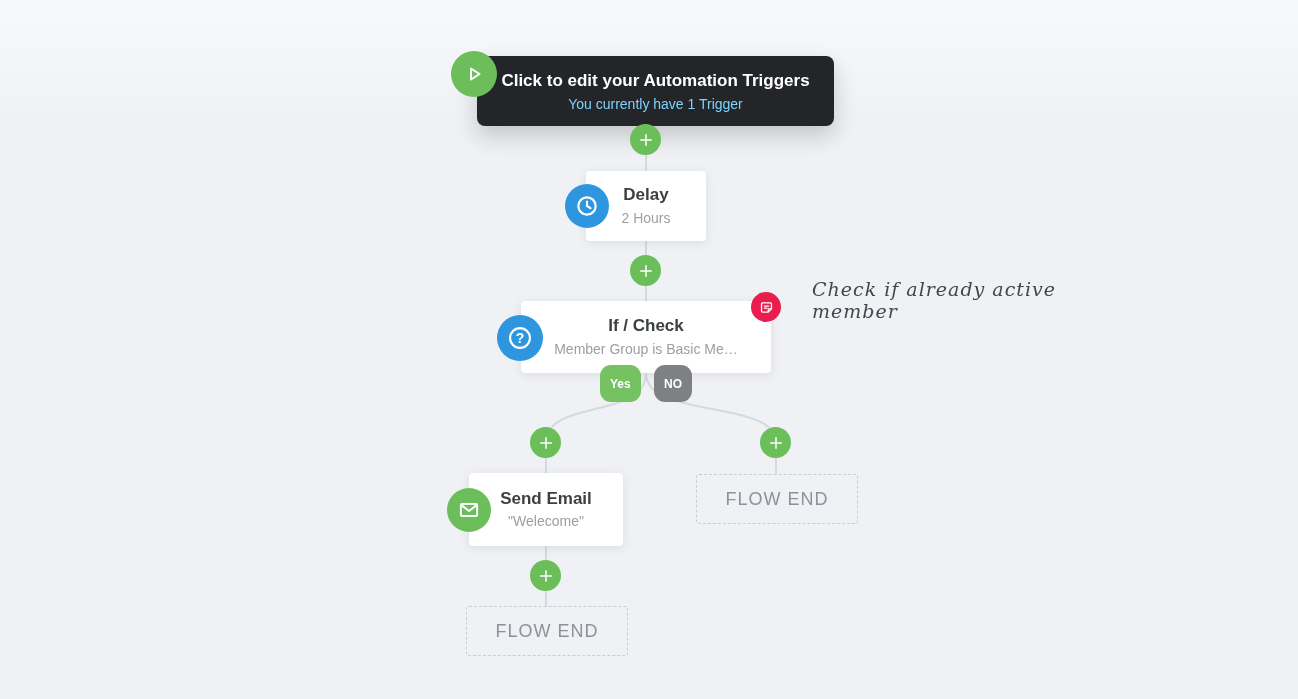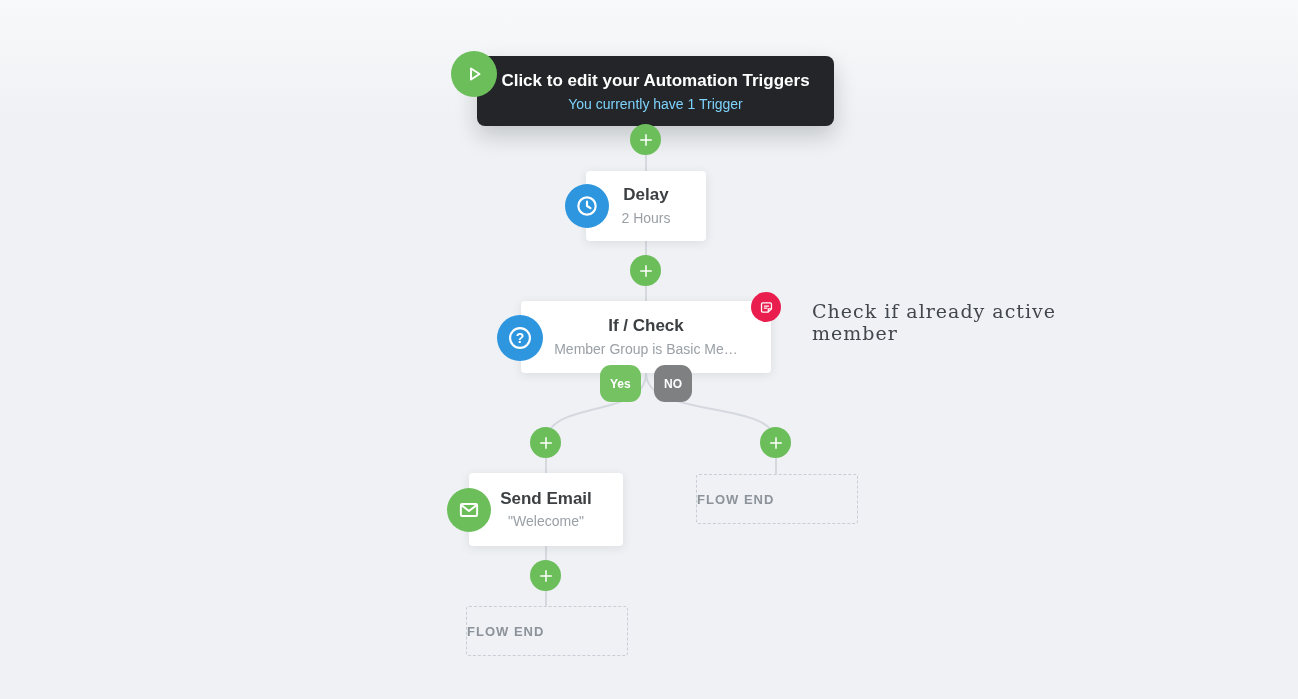--- a/index.html
+++ b/index.html
@@ -41,26 +41,26 @@
   .pill{
     position:absolute; z-index:4; height:37px; padding:0 10px; border-radius:11px;
     display:flex; align-items:center; justify-content:center;
     color:#ffffff; font-size:12px; font-weight:bold;
   }
   .pill-yes{left:600px; top:365px; background:var(--yes-green);}
   .pill-no{left:654px; top:365px; background:var(--pill-gray);}
   .flow-end{
     position:absolute; z-index:2; width:160px; height:48px;
     border:1px dashed var(--flow-end-border); border-radius:3px;
-    display:flex; align-items:center; justify-content:flex-start;
-    color:var(--flow-end-text); font-size:13px; letter-spacing:1px;font-weight:bold;
+    display:flex; align-items:center; justify-content:center;
+    color:var(--flow-end-text); font-size:18px; letter-spacing:1px;
   }
   .annotation{
-    position:absolute; z-index:2; left:812px; top:300px; width:260px;
-    font-family:"DejaVu Serif", serif; 
+    position:absolute; z-index:2; left:812px; top:278px; width:260px;
+    font-family:"DejaVu Serif", serif; font-style:italic;
     font-size:19px; letter-spacing:1px; color:var(--annotation-text);
   }
 </style>
 </head>
 <body>
 
 <div id="canvas">
 
   <svg class="connectors" width="1298" height="699">
     <path d="M646,109 L646,171" fill="none" stroke="var(--line)" stroke-width="2"></path>

